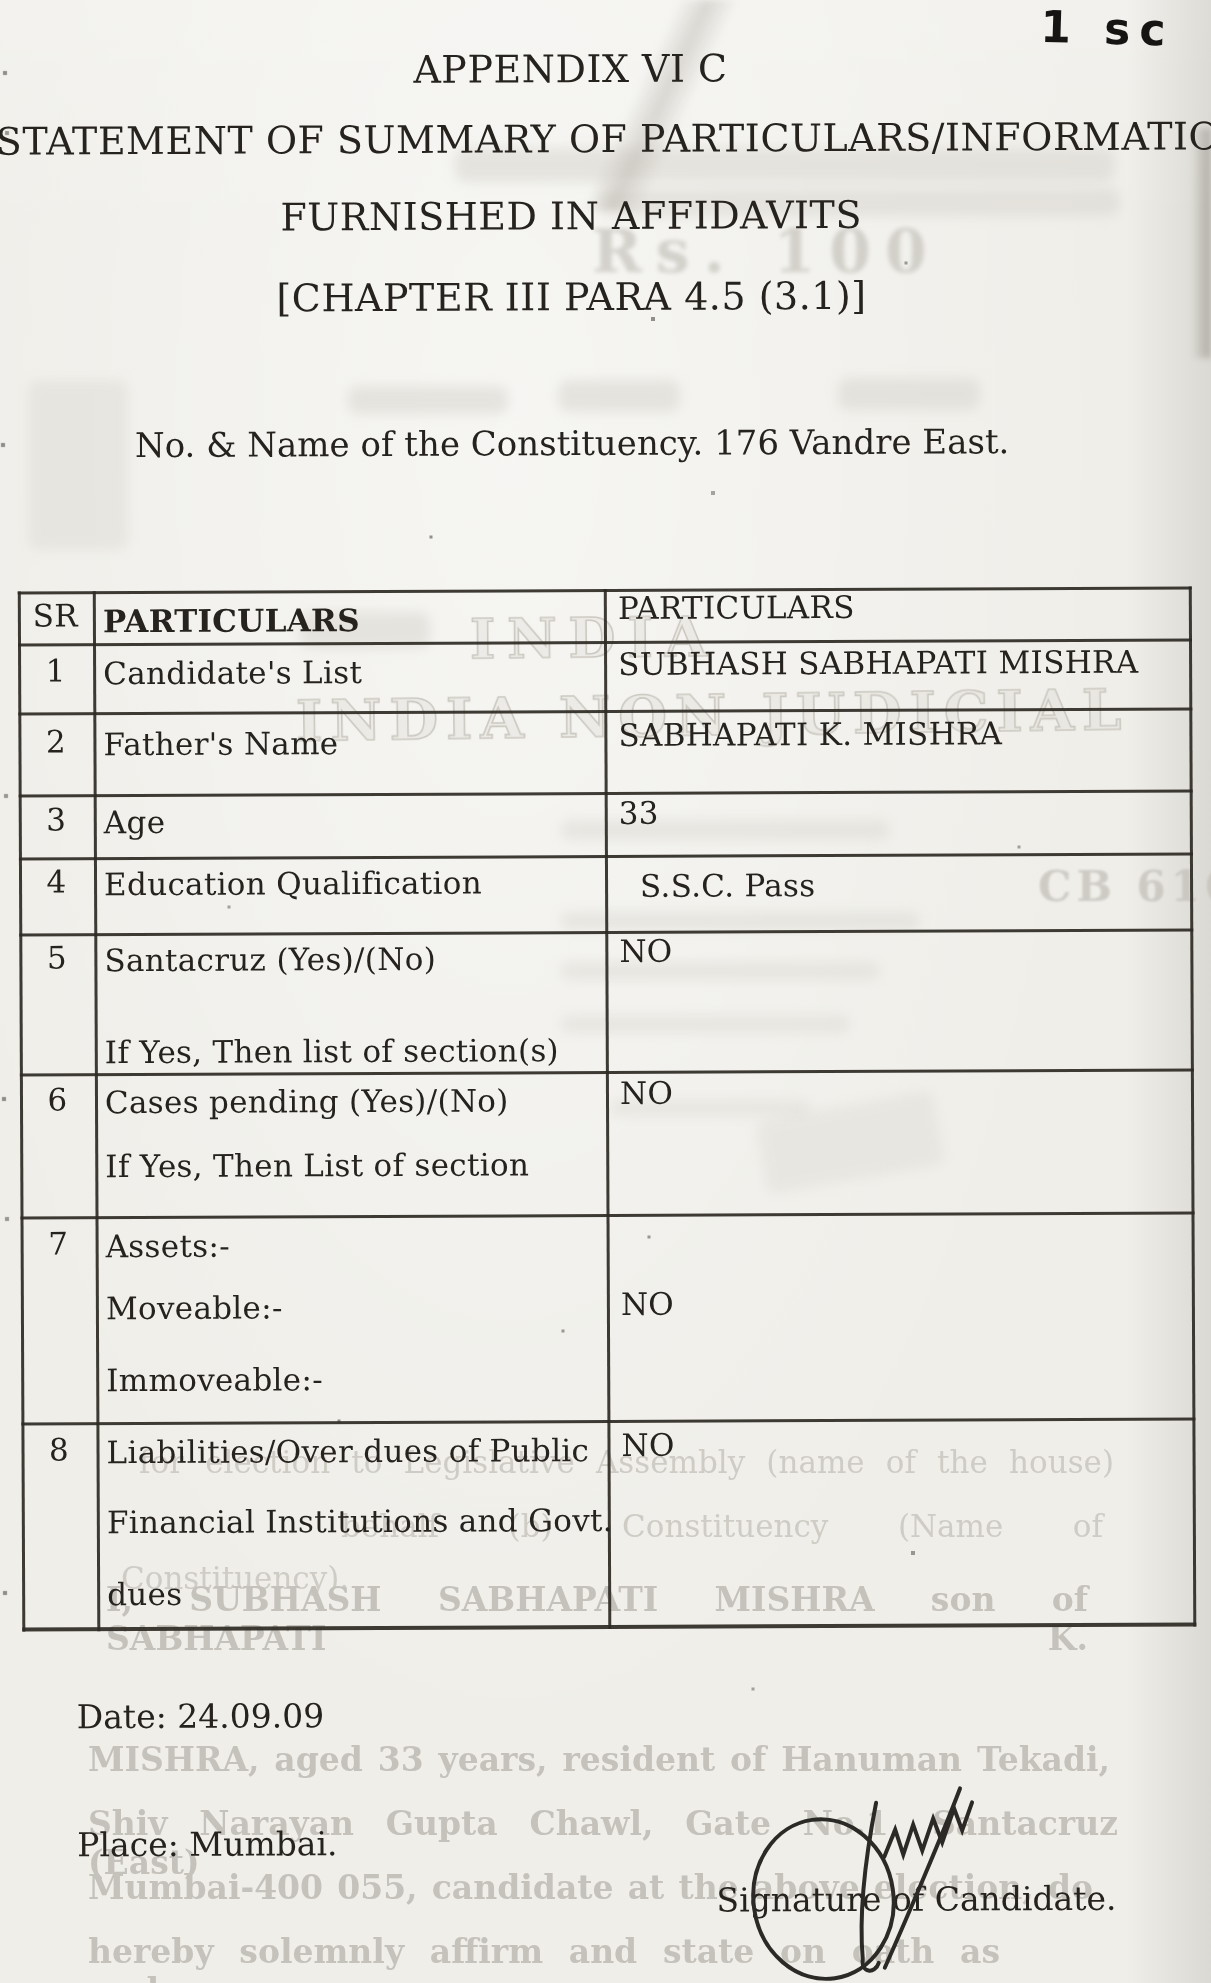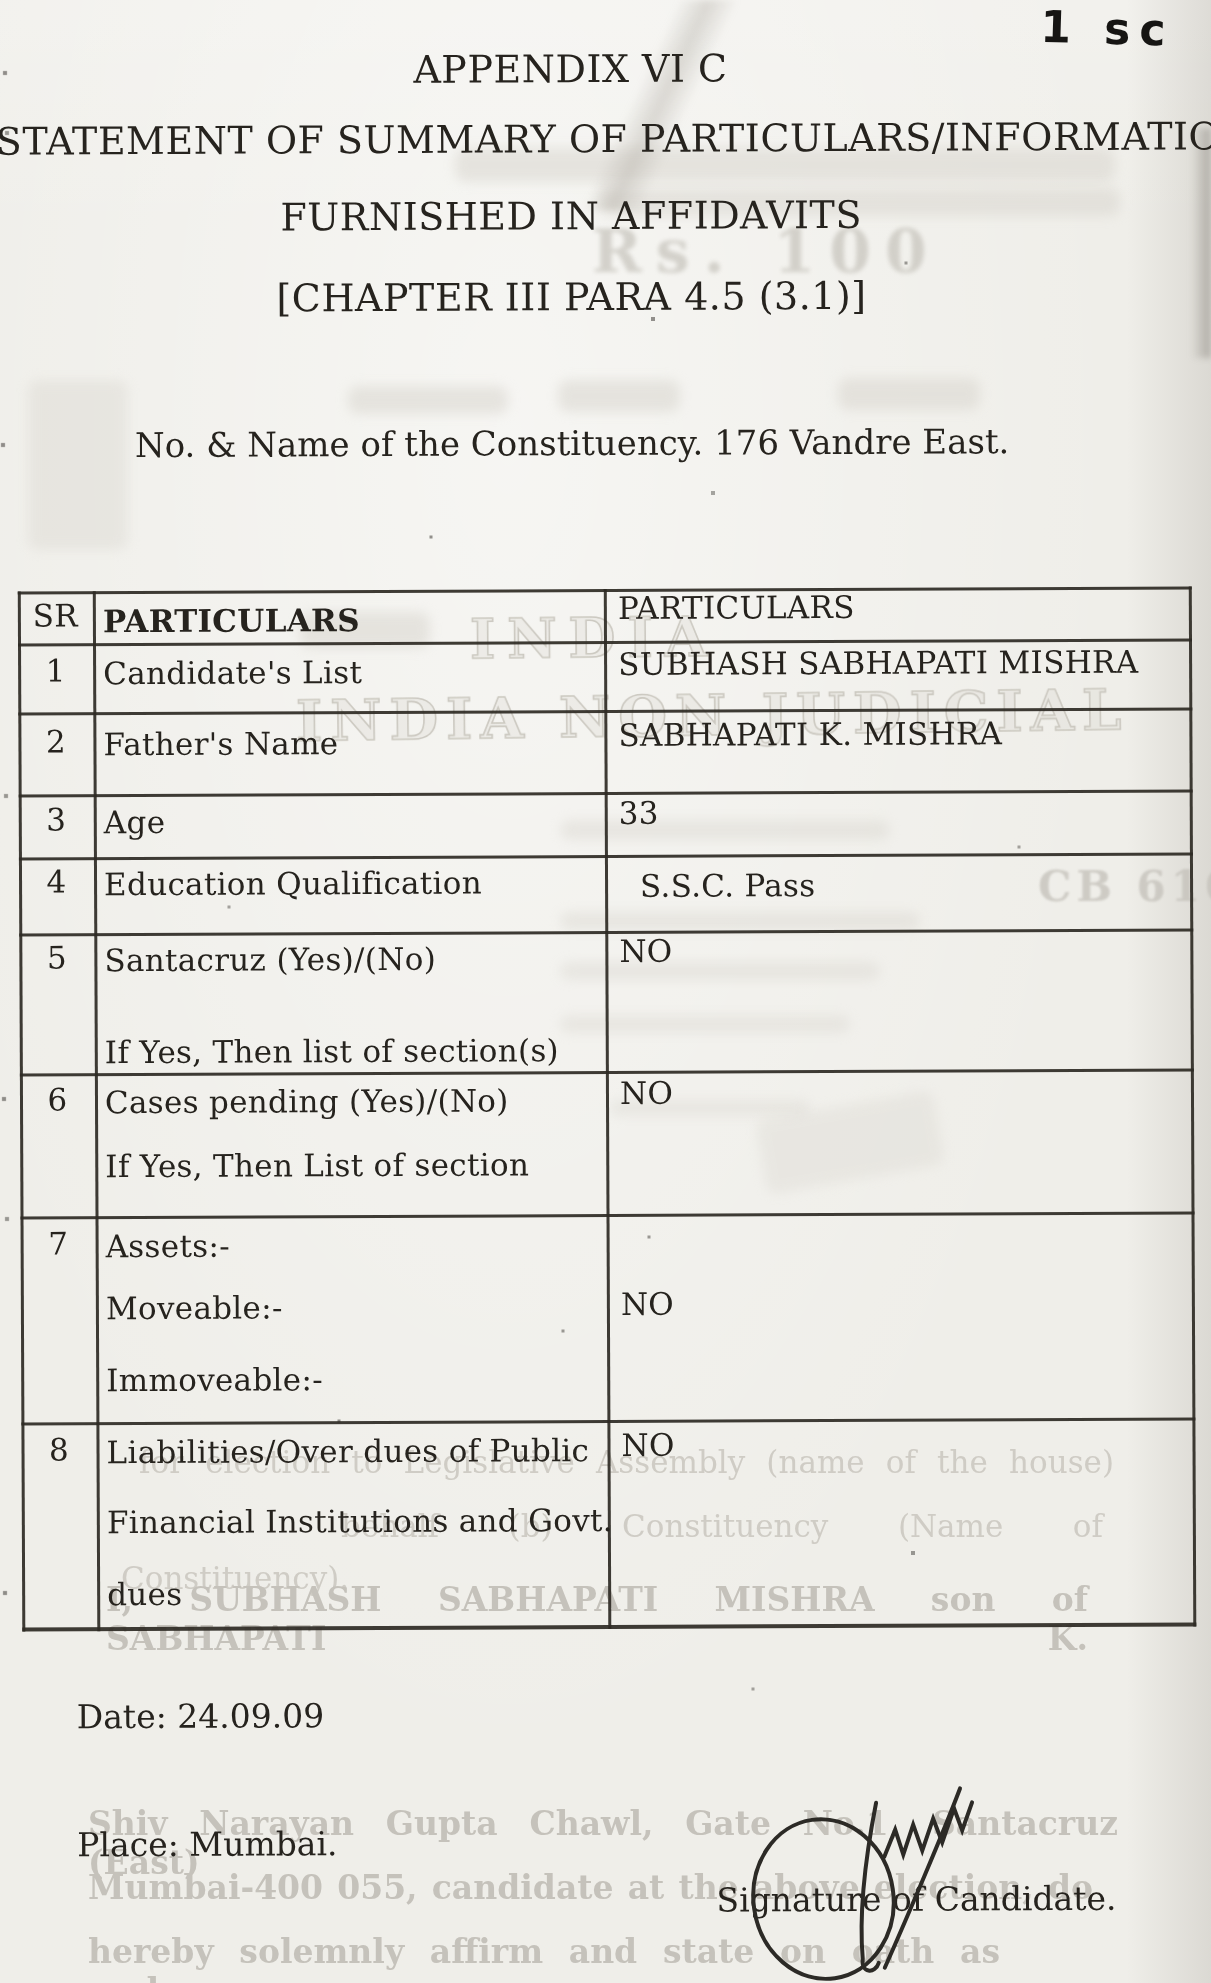--- a/index.html
+++ b/index.html
@@ -73,20 +73,21 @@
     <div class="blob" style="left:560px;top:1015px;width:290px;height:18px;opacity:.4;"></div>
     <div class="blob" style="left:610px;top:1100px;width:200px;height:16px;opacity:.38;"></div>
     <div class="blob" style="left:760px;top:1105px;width:180px;height:75px;opacity:.35;transform:rotate(-10deg);"></div>
 
 
     <div class="ghost gjust" style="left:139px;top:1444px;width:975px;font-size:31px;color:#cfccc5;">for election to Legislative Assembly (name of the house)</div>
     <div class="ghost gjust" style="left:341px;top:1508px;width:762px;font-size:31px;color:#cfccc5;">behalf (b) Constituency (Name of</div>
     <div class="ghost" style="left:121px;top:1560px;font-size:31px;color:#cfccc5;filter:blur(.6px);">Constituency).</div>
 
     <div class="ghost gjust" style="left:106px;top:1580px;width:982px;font-size:33px;font-weight:bold;color:#c5c2bb;">I, SUBHASH SABHAPATI MISHRA son of SABHAPATI K.</div>
+    <div class="ghost gjust" style="left:88px;top:1740px;width:1022px;font-size:33px;font-weight:bold;color:#c5c2bb;">MISHRA, aged 33 years, resident of Hanuman Tekadi,</div>
     <div class="ghost gjust" style="left:88px;top:1804px;width:1030px;font-size:33px;font-weight:bold;color:#c5c2bb;">Shiv Narayan Gupta Chawl, Gate No.1, Santacruz (East)</div>
     <div class="ghost gjust" style="left:88px;top:1868px;width:1005px;font-size:33px;font-weight:bold;color:#c5c2bb;">Mumbai-400 055, candidate at the above election, do</div>
     <div class="ghost gjust" style="left:88px;top:1932px;width:912px;font-size:33px;font-weight:bold;color:#c5c2bb;">hereby solemnly affirm and state on oath as under :</div>
   </div>
 
   <div class="content">
 
     <div class="t hw" style="left:1045px;top:8px;">1 sc</div>
 
     <div class="t title center" style="top:50px;">APPENDIX VI C</div>

